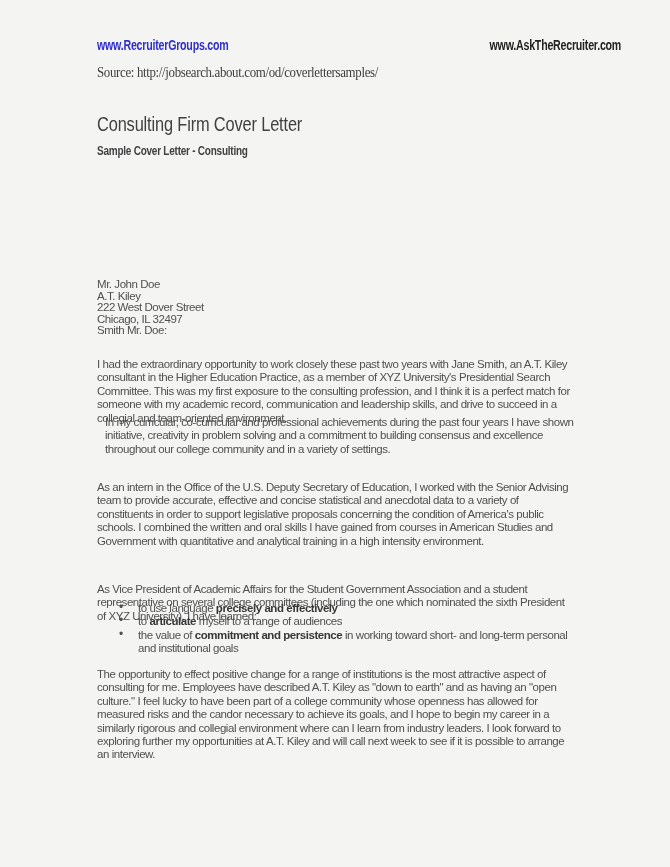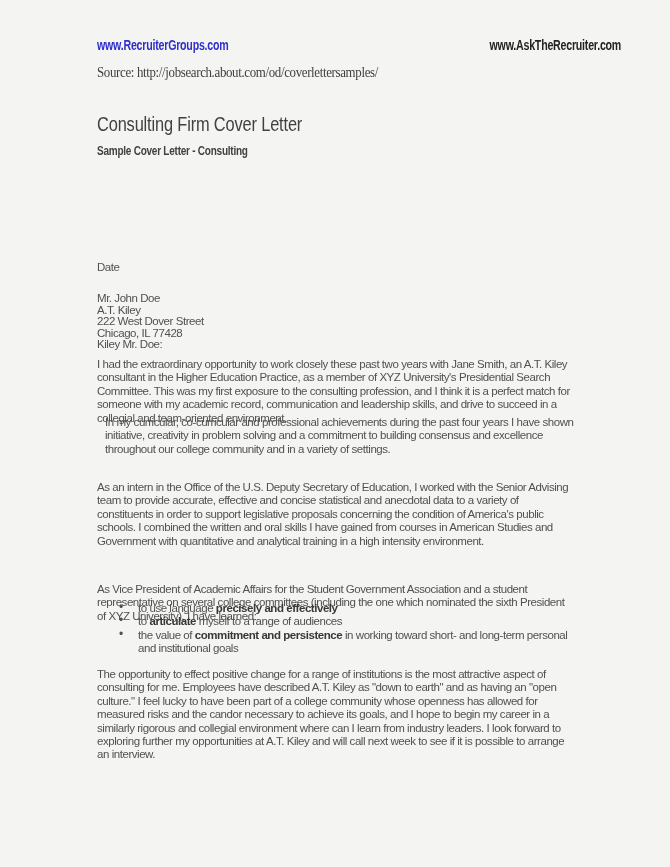--- a/index.html
+++ b/index.html
@@ -48,28 +48,27 @@
 
   <a class="hlink hlink-left" href="#">www.RecruiterGroups.com</a>
   <a class="hlink hlink-right" href="#">www.AskTheRecruiter.com</a>
 
   <div class="source">Source: http://jobsearch.about.com/od/coverlettersamples/</div>
 
   <h1 class="title">Consulting Firm Cover Letter</h1>
   <div class="subtitle">Sample Cover Letter - Consulting</div>
 
 
-  <div class="block para" style="top:261px;">Date</div>
 
-  <div class="block addr" style="top:293px;">
+  <div class="block addr" style="top:279px;">
     <div>Mr. John Doe</div>
     <div>A.T. Kiley</div>
     <div>222 West Dover Street</div>
-    <div>Chicago, IL 77428</div>
-    <div>Kiley Mr. Doe:</div>
+    <div>Chicago, IL 32497</div>
+    <div>Smith Mr. Doe:</div>
   </div>
 
   <p class="block para" style="top:358px;">I had the extraordinary opportunity to work closely these past two years with Jane Smith, an A.T. Kiley consultant in the Higher Education Practice, as a member of XYZ University's Presidential Search Committee. This was my first exposure to the consulting profession, and I think it is a perfect match for someone with my academic record, communication and leadership skills, and drive to succeed in a collegial and team-oriented environment.</p>
   <p class="block para" style="top:416px;margin-left:8px;">In my curricular, co-curricular and professional achievements during the past four years I have shown initiative, creativity in problem solving and a commitment to building consensus and excellence throughout our college community and in a variety of settings.</p>
   <p class="block para" style="top:481px;">As an intern in the Office of the U.S. Deputy Secretary of Education, I worked with the Senior Advising team to provide accurate, effective and concise statistical and anecdotal data to a variety of constituents in order to support legislative proposals concerning the condition of America's public schools. I combined the written and oral skills I have gained from courses in American Studies and Government with quantitative and analytical training in a high intensity environment.</p>
   <p class="block para" style="top:583px;">As Vice President of Academic Affairs for the Student Government Association and a student representative on several college committees (including the one which nominated the sixth President of XYZ University), I have learned:</p>
 
   <div class="block bullets" style="top:602px;">
     <div class="bullet">
       <span class="dot">•</span><span class="btext"><span>to use language </span><b>precisely and effectively</b><span></span></span>

